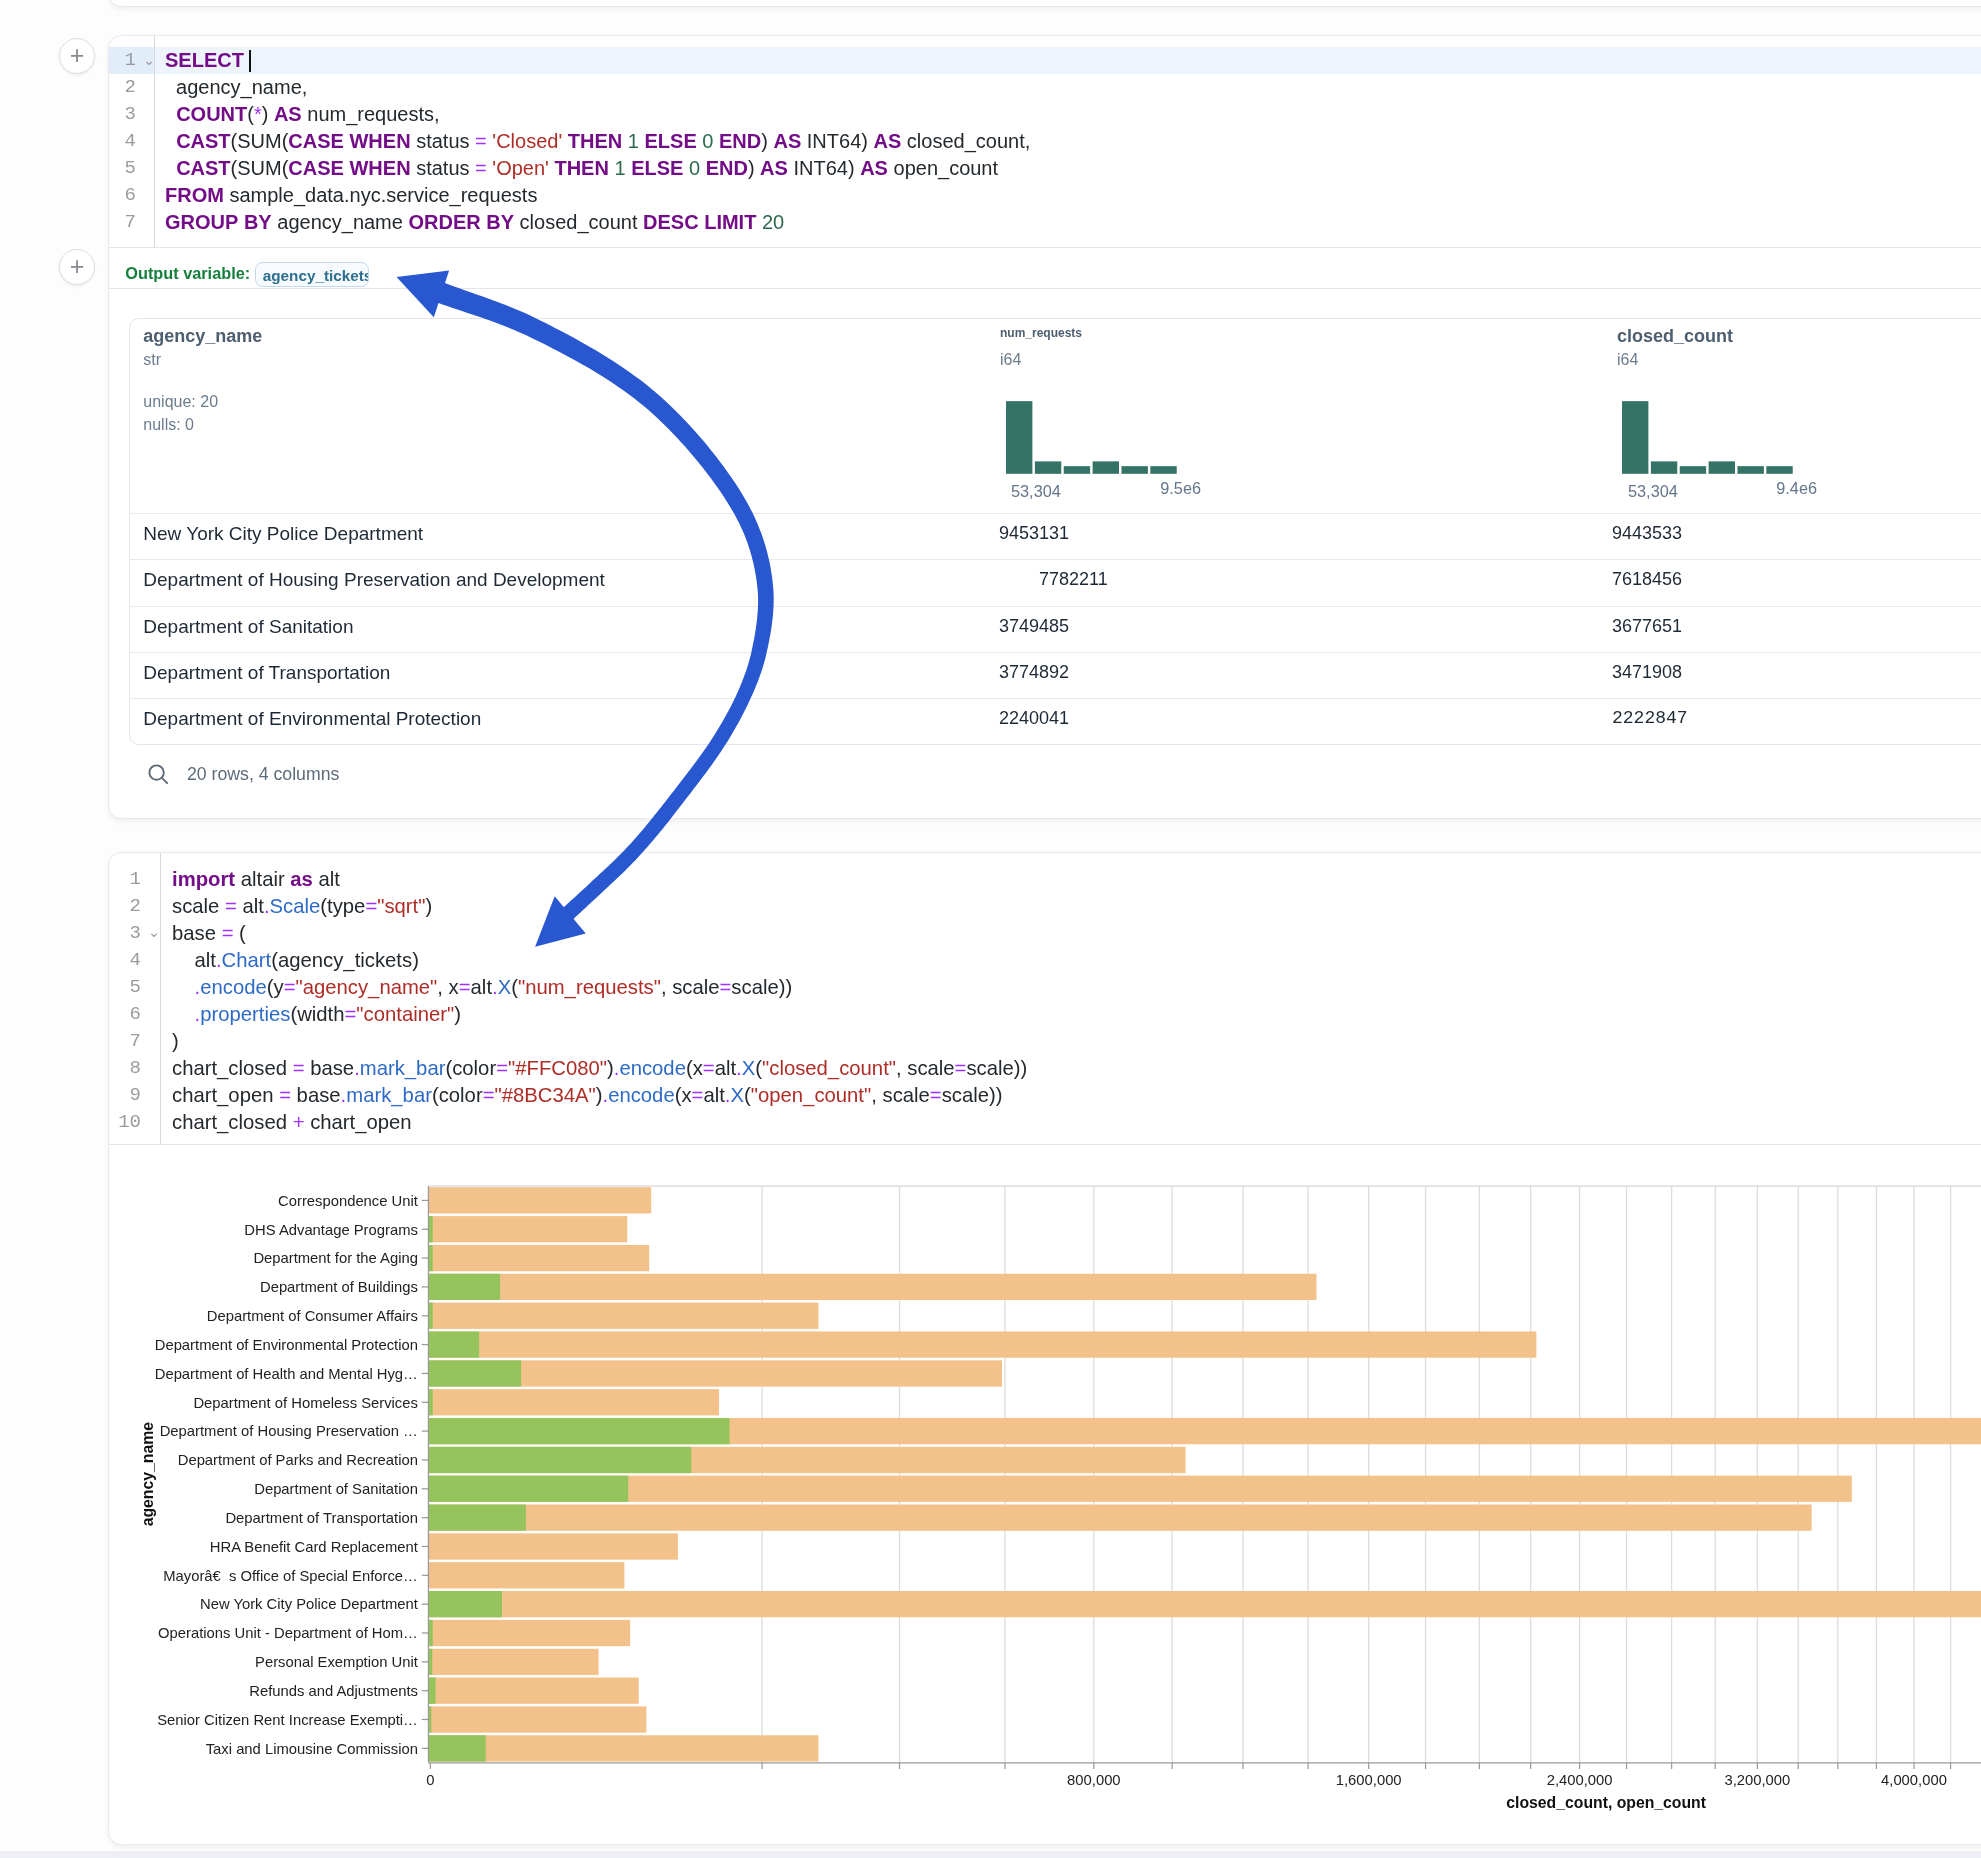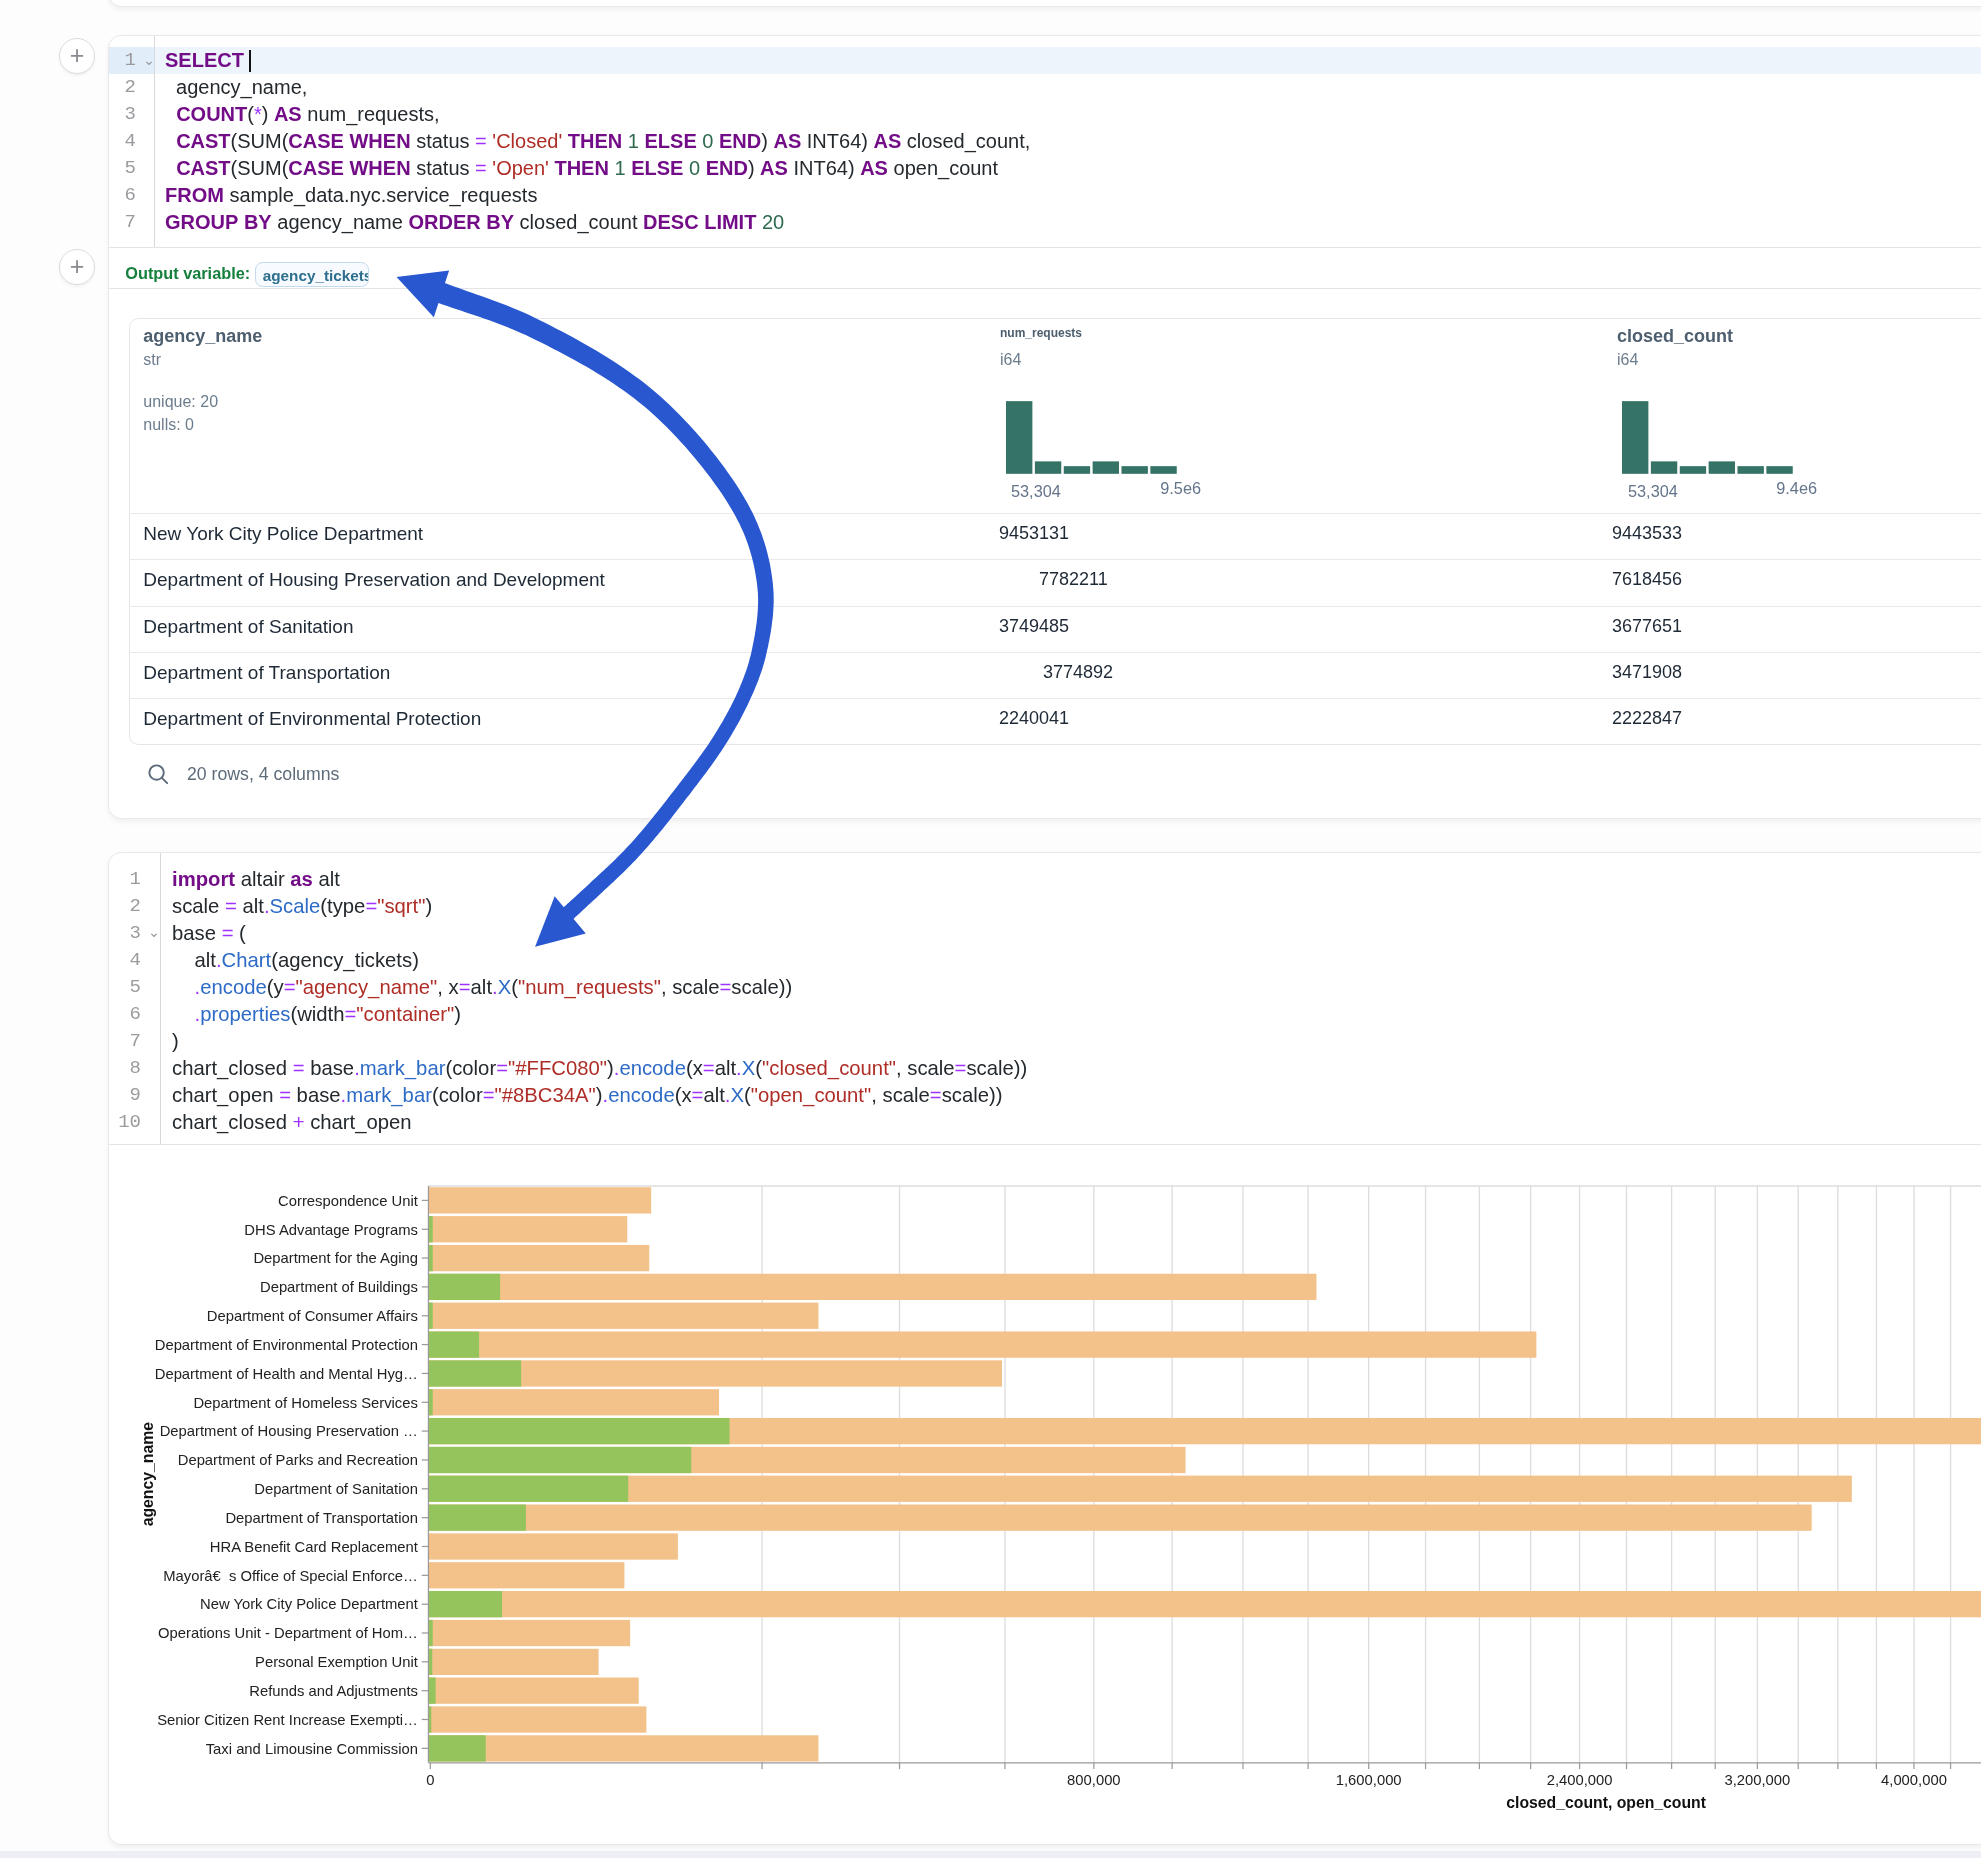--- a/index.html
+++ b/index.html
@@ -102,26 +102,26 @@
 <div style="position:absolute; left:0; top:241px; width:1852px; height:1px; background:#e7e9ec;"></div>
 <div style="position:absolute; left:14.3px; top:251px; font-size:19px; color:#1e2936;">Department of Housing Preservation and Development</div>
 <div style="position:absolute; left:870px; top:251px; font-size:18px; color:#1e2936;margin-left:40px;">7782211</div>
 <div style="position:absolute; left:1483px; top:251px; font-size:18px; color:#1e2936;">7618456</div>
 <div style="position:absolute; left:0; top:288px; width:1852px; height:1px; background:#e7e9ec;"></div>
 <div style="position:absolute; left:14.3px; top:298px; font-size:19px; color:#1e2936;">Department of Sanitation</div>
 <div style="position:absolute; left:870px; top:298px; font-size:18px; color:#1e2936;">3749485</div>
 <div style="position:absolute; left:1483px; top:298px; font-size:18px; color:#1e2936;">3677651</div>
 <div style="position:absolute; left:0; top:334px; width:1852px; height:1px; background:#e7e9ec;"></div>
 <div style="position:absolute; left:14.3px; top:344px; font-size:19px; color:#1e2936;">Department of Transportation</div>
-<div style="position:absolute; left:870px; top:344px; font-size:18px; color:#1e2936;margin-left:44px;">3774892</div>
+<div style="position:absolute; left:870px; top:344px; font-size:18px; color:#1e2936;">3774892</div>
 <div style="position:absolute; left:1483px; top:344px; font-size:18px; color:#1e2936;">3471908</div>
 <div style="position:absolute; left:0; top:380px; width:1852px; height:1px; background:#e7e9ec;"></div>
 <div style="position:absolute; left:14.3px; top:390px; font-size:19px; color:#1e2936;">Department of Environmental Protection</div>
 <div style="position:absolute; left:870px; top:390px; font-size:18px; color:#1e2936;">2240041</div>
-<div style="position:absolute; left:1483px; top:390px; font-size:18px; color:#1e2936;">2222847</div>
+<div style="position:absolute; left:1483px; top:390px; font-size:18px; color:#1e2936;font-family:Liberation Mono, monospace;">2222847</div>
 </div>
 
   <svg style="position:absolute; left:36px; top:725px;" width="27" height="27" viewBox="0 0 28 28">
     <circle cx="12" cy="12" r="7.5" fill="none" stroke="#5d6b7a" stroke-width="2"></circle>
     <line x1="17.5" y1="17.5" x2="23" y2="23" stroke="#5d6b7a" stroke-width="2" stroke-linecap="round"></line>
   </svg>
   <div style="position:absolute; left:78px; top:728px; font-size:17.7px; color:#5d6b7a;">20 rows, 4 columns</div>
 </div>
 
 <div class="card" style="top:852px; height:993px;"></div>

